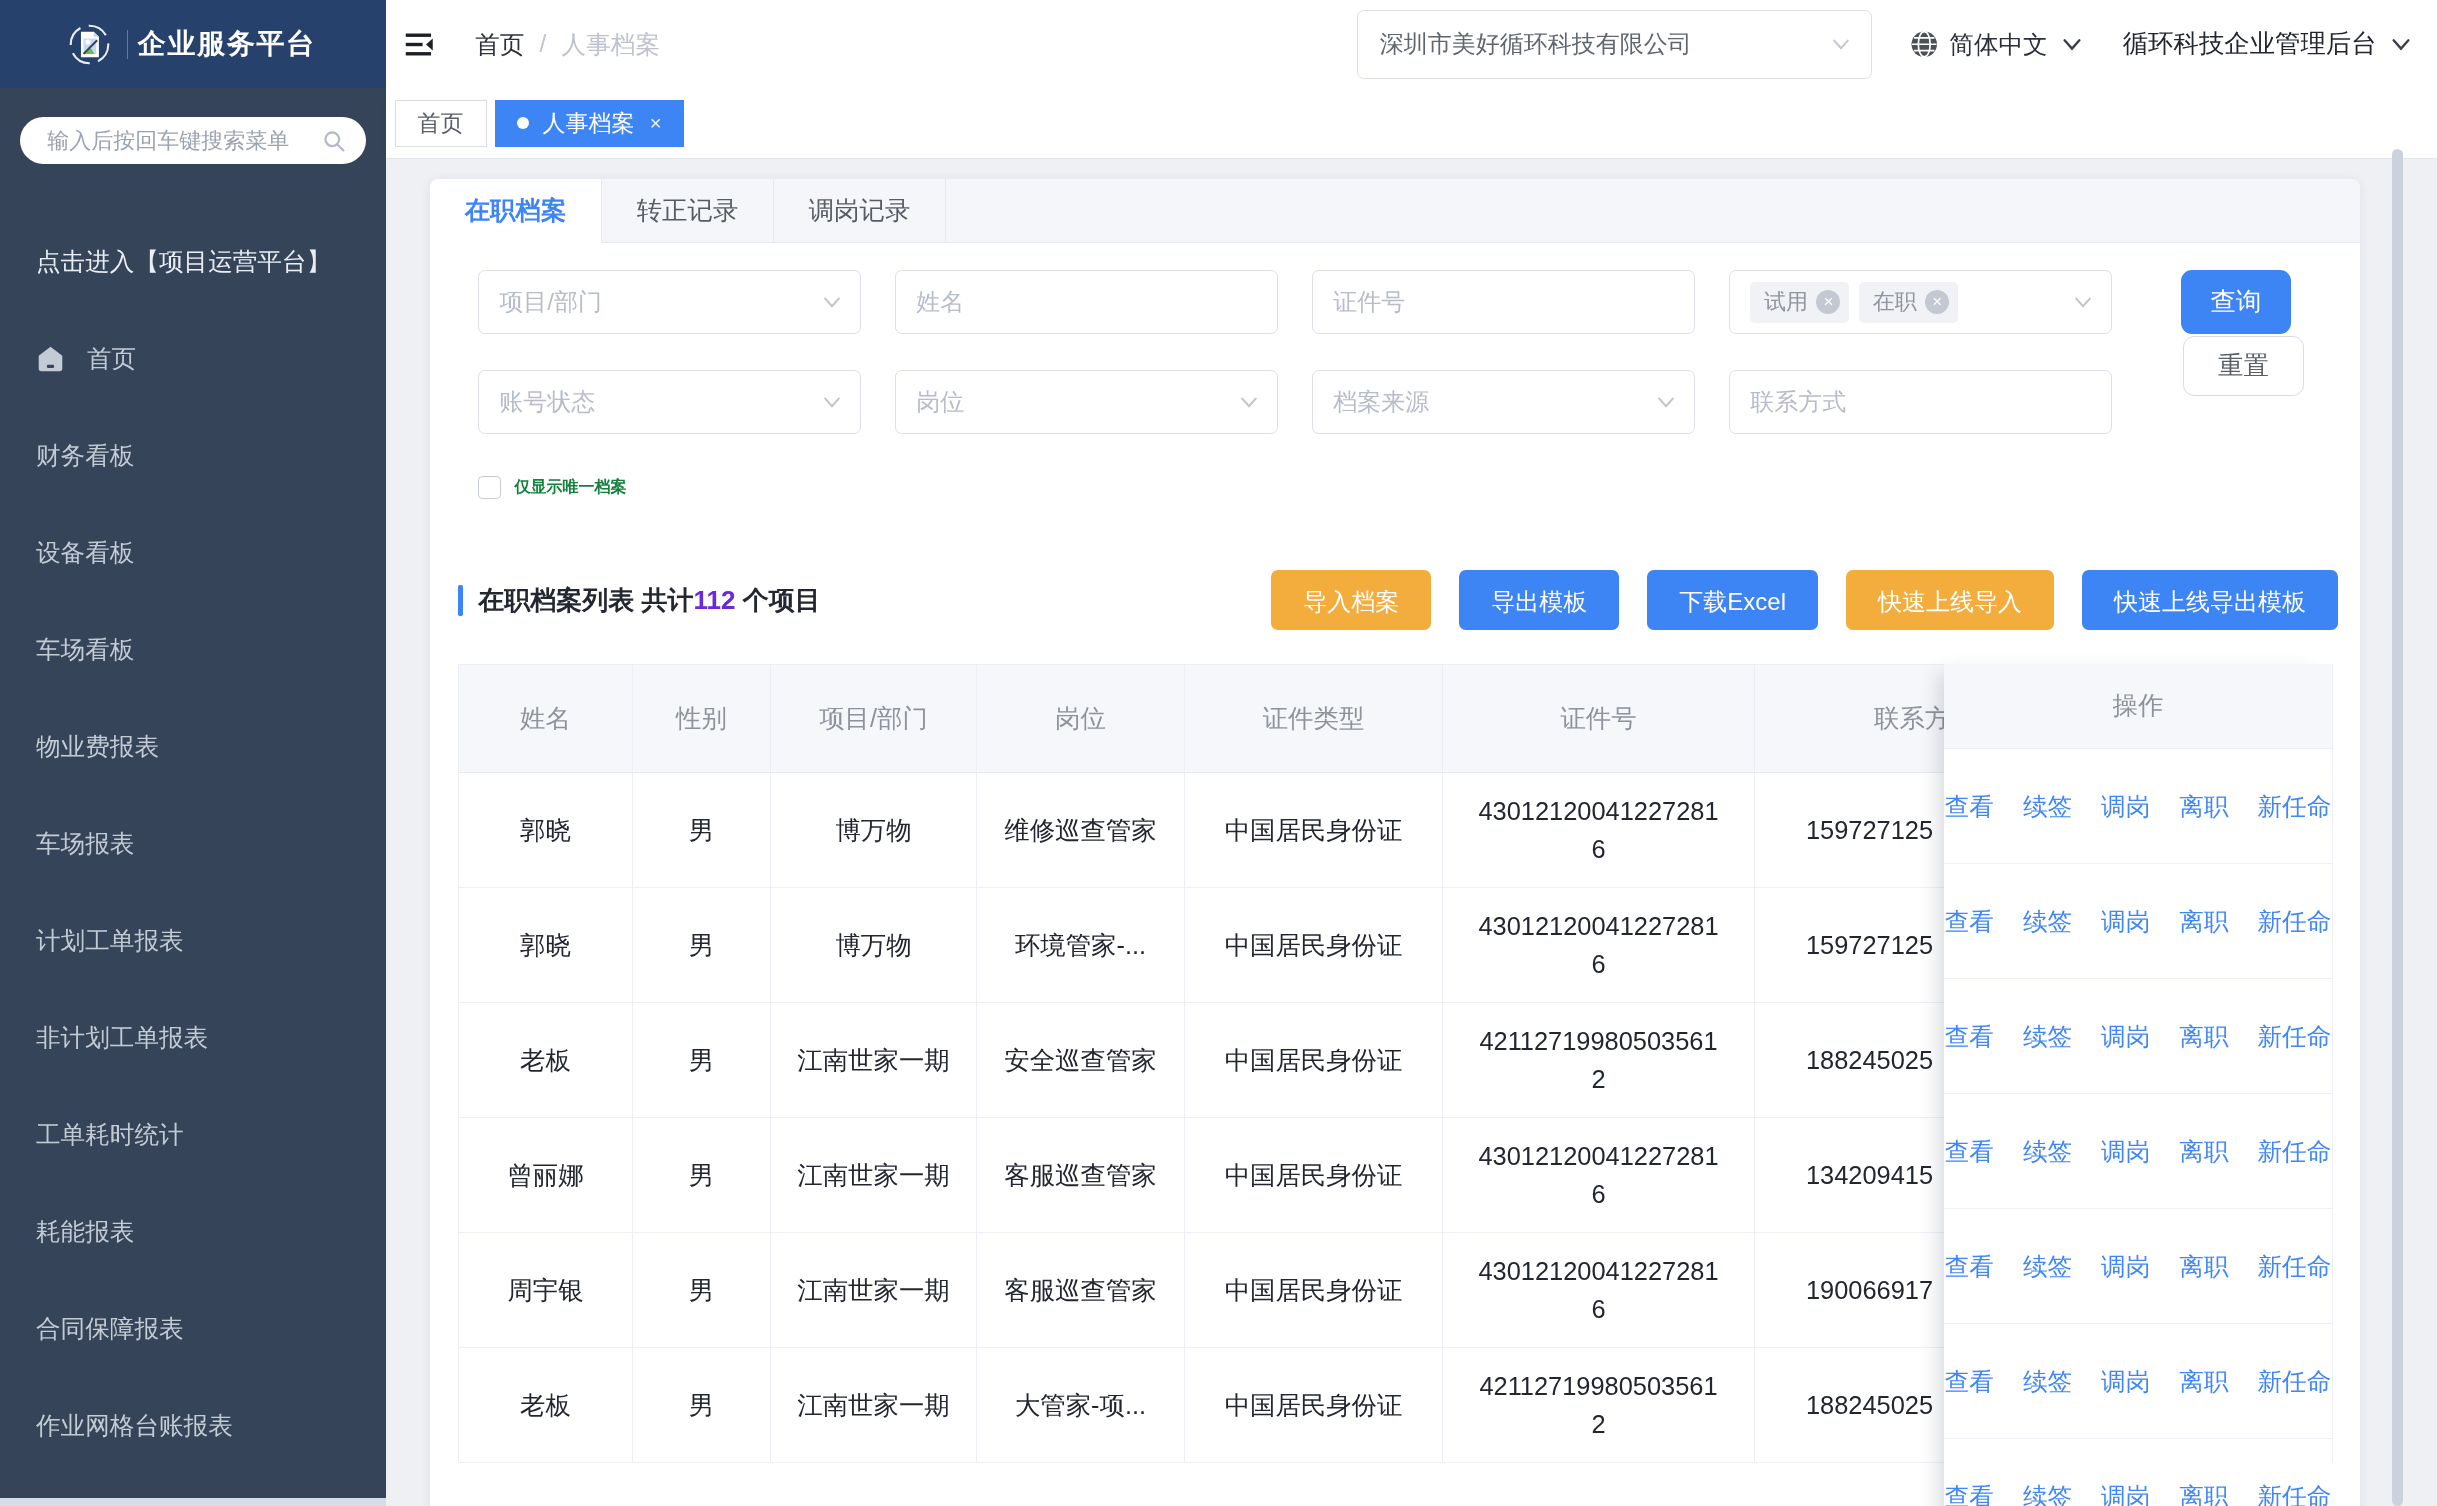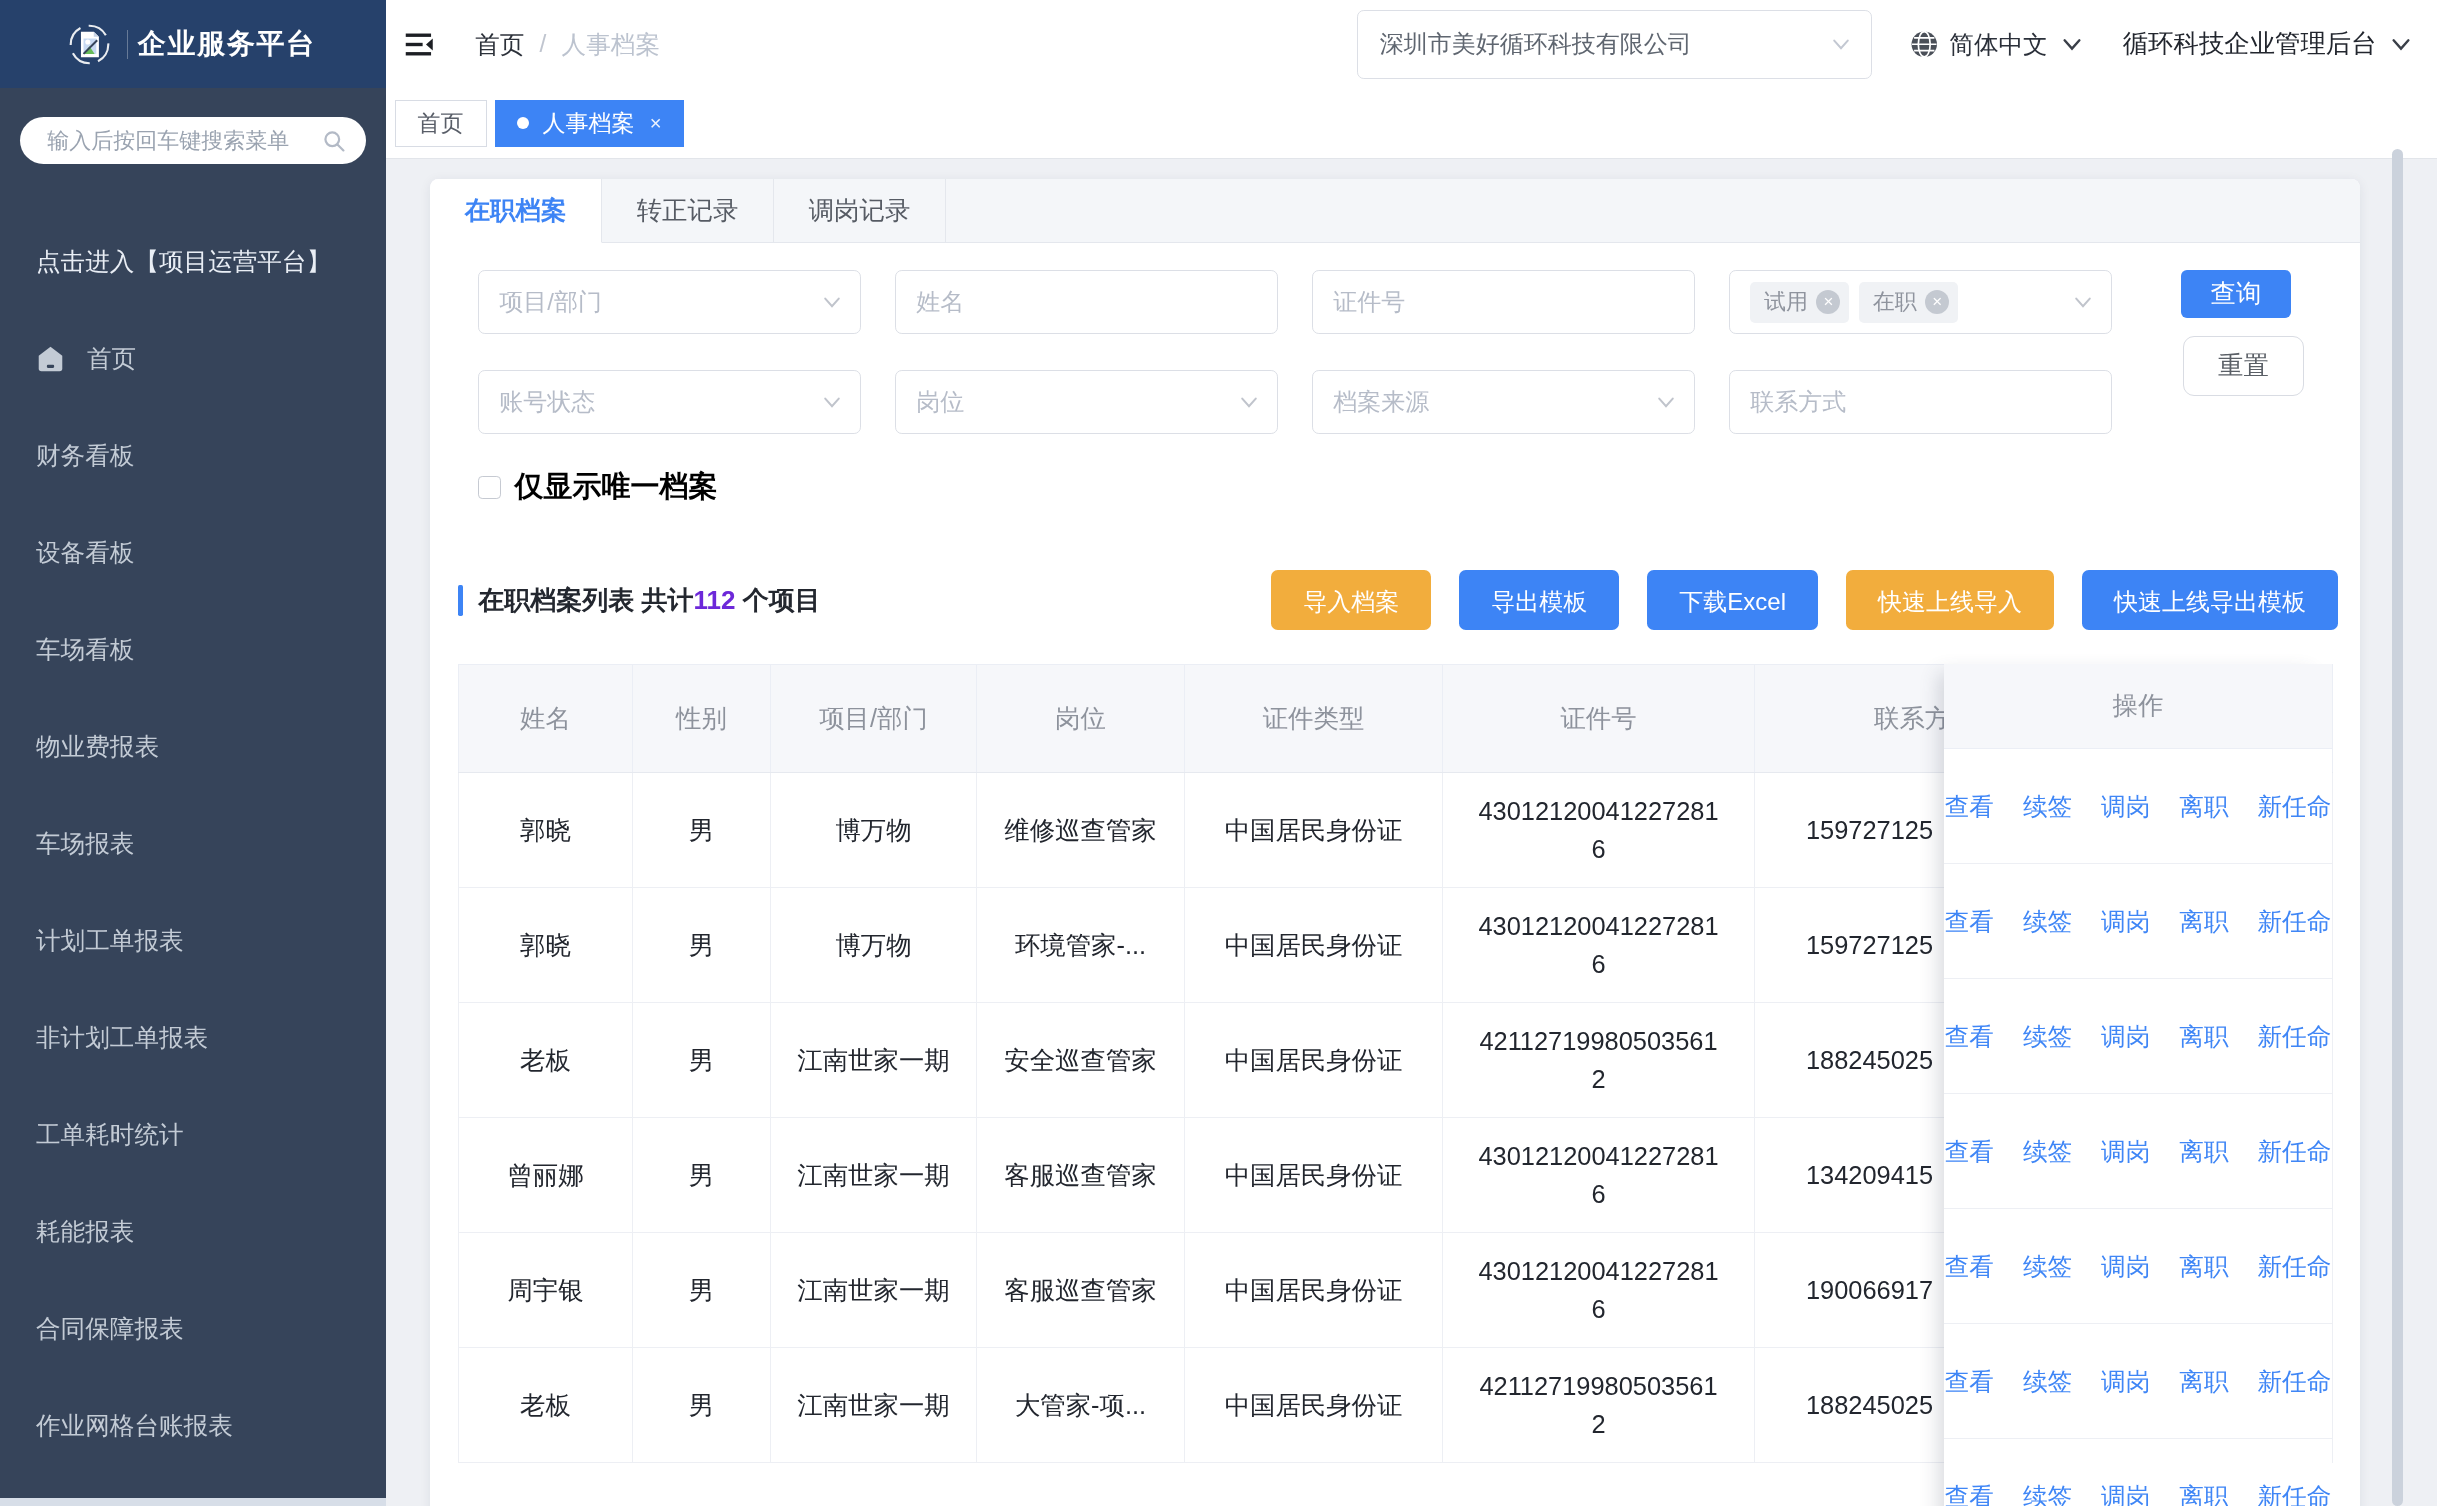--- a/index.html
+++ b/index.html
@@ -55,25 +55,25 @@
 
   
   .filters { position:relative; padding:27px 0 0 48px; }
   .frow { display:flex; gap:34px; margin-bottom:36px; }
   .ffield { width:383px; height:64px; border:0.8px solid #dcdfe6; border-radius:6.8px; background:#fff; display:flex; align-items:center; padding:0 17px 0 20.3px; gap:10.2px; }
   .ffield input { flex:1; min-width:0; border:none; outline:none; font-size:24px; color:#3a4150; background:transparent; font-family:inherit; }
   .ffield input::placeholder { color:#b6bcc8; }
   .ffield .ph { flex:1; font-size:24px; color:#b6bcc8; white-space:nowrap; overflow:hidden; }
   .chip { height:41px; background:#f0f2f5; border-radius:5.1px; display:flex; align-items:center; padding:0 8.5px 0 13.6px; font-size:22px; color:#8f949e; gap:8.5px; flex:0 0 auto; cursor:default; }
   .chip .chip-x { width:24px; height:24px; border-radius:50%; background:#c4c9d1; color:#fff; font-size:17px; line-height:24px; text-align:center; cursor:pointer; }
-  .btn-query { position:absolute; left:1751px; top:27px; width:110px; height:48px; background:#3d84f5; color:#fff; font-size:25.4px; border:none; border-radius:6px; cursor:pointer; font-family:inherit; }
+  .btn-query { position:absolute; left:1751px; top:27px; width:110px; height:64px; background:#3d84f5; color:#fff; font-size:25.4px; border:none; border-radius:11px; cursor:pointer; font-family:inherit; }
   .btn-reset { position:absolute; left:1753px; top:93px; width:121px; height:60px; background:#fff; color:#5a5f66; font-size:25.4px; border:0.8px solid #d9dce3; border-radius:11px; cursor:pointer; font-family:inherit; }
   .checkbox-row { display:flex; align-items:center; gap:13.6px; margin-top:34px; height:34px; }
   .cbx { width:23px; height:23px; border:1.7px solid #c6cad2; border-radius:4.2px; background:#fff; cursor:pointer; }
-  .cbx-label { font-size:29px; font-weight:700; color:#000000; }
+  .cbx-label { font-size:16px; font-weight:700; color:#15803d; }
 
   
   .list-header { display:flex; align-items:center; margin:66px 22px 0 28px; height:60px; }
   .lh-bar { width:5.1px; height:30.5px; background:#3d84f5; margin-right:15.2px; border-radius:1.7px; }
   .lh-title { font-size:26px; font-weight:700; color:#23272f; white-space:nowrap; }
   .lh-title .count { color:#6d28d9;margin-top:40px; }
   .lh-buttons { margin-left:auto; display:flex; gap:28px; }
   .btn { height:60px; border:none; border-radius:6.8px; color:#fff; font-size:24px; padding:16px 32px; cursor:pointer; white-space:nowrap; font-family:inherit; }
   .btn.orange { background:#f2ad3d; }
   .btn.blue { background:#3d84f5; }

